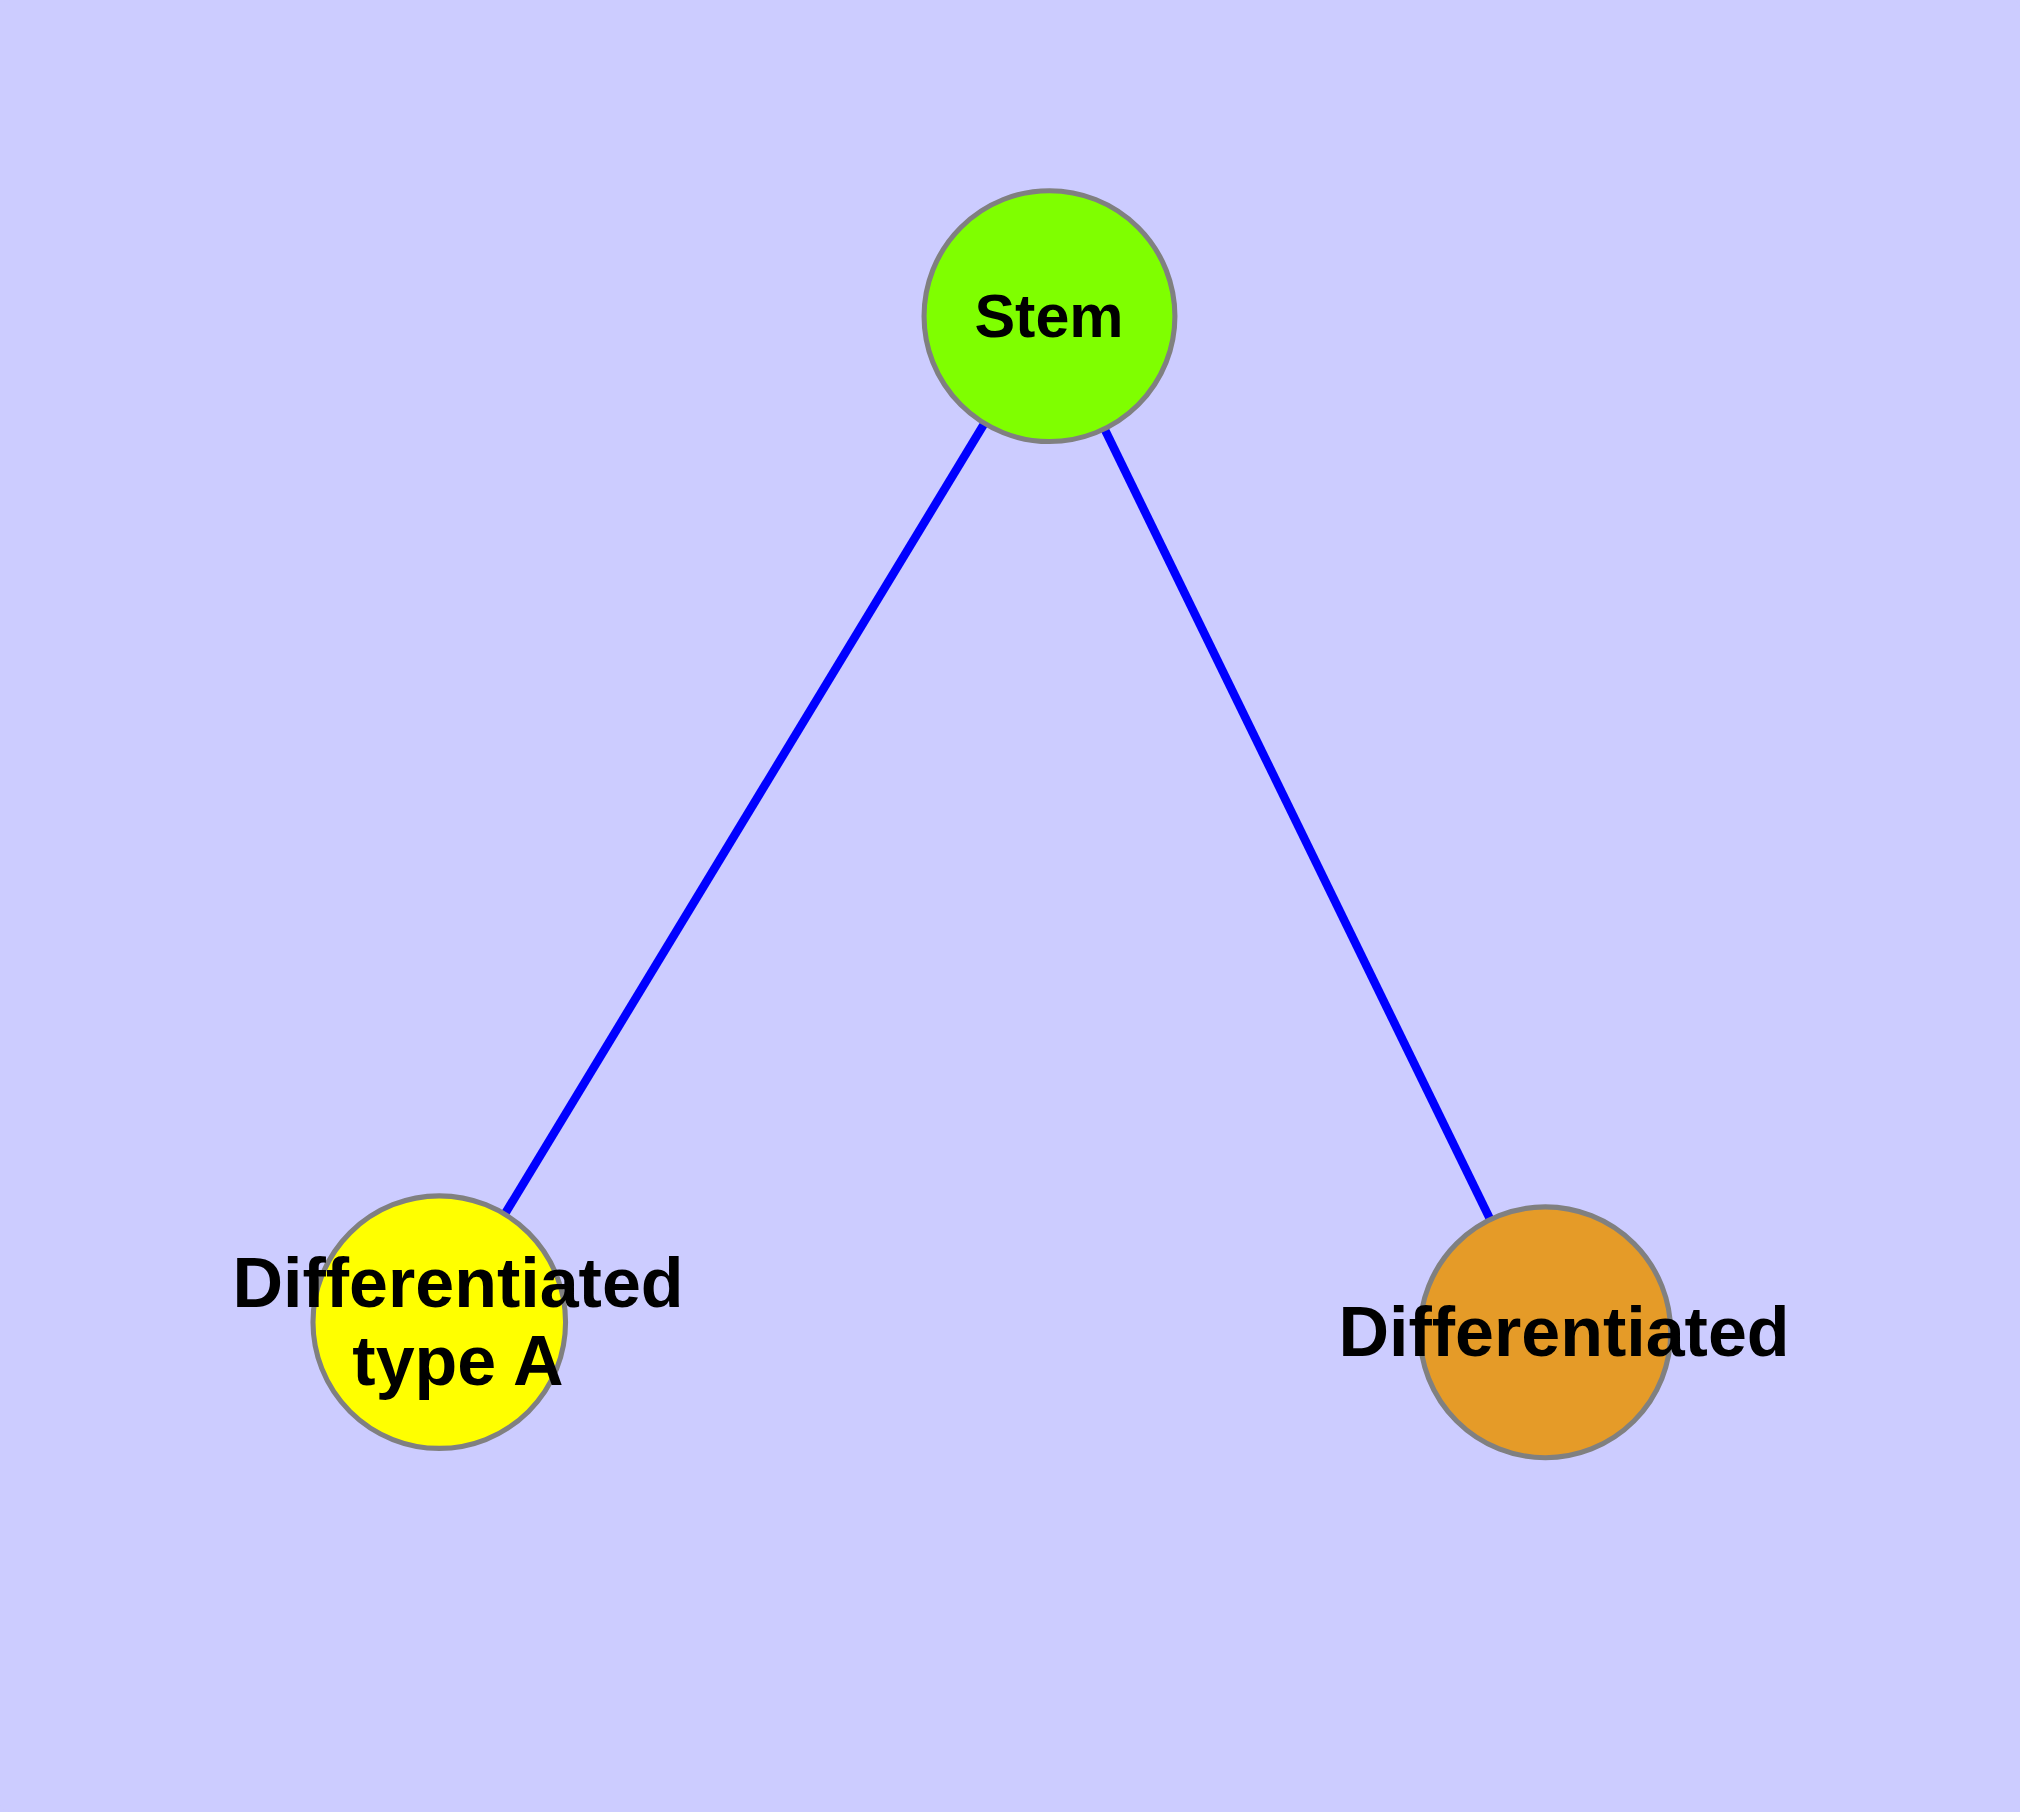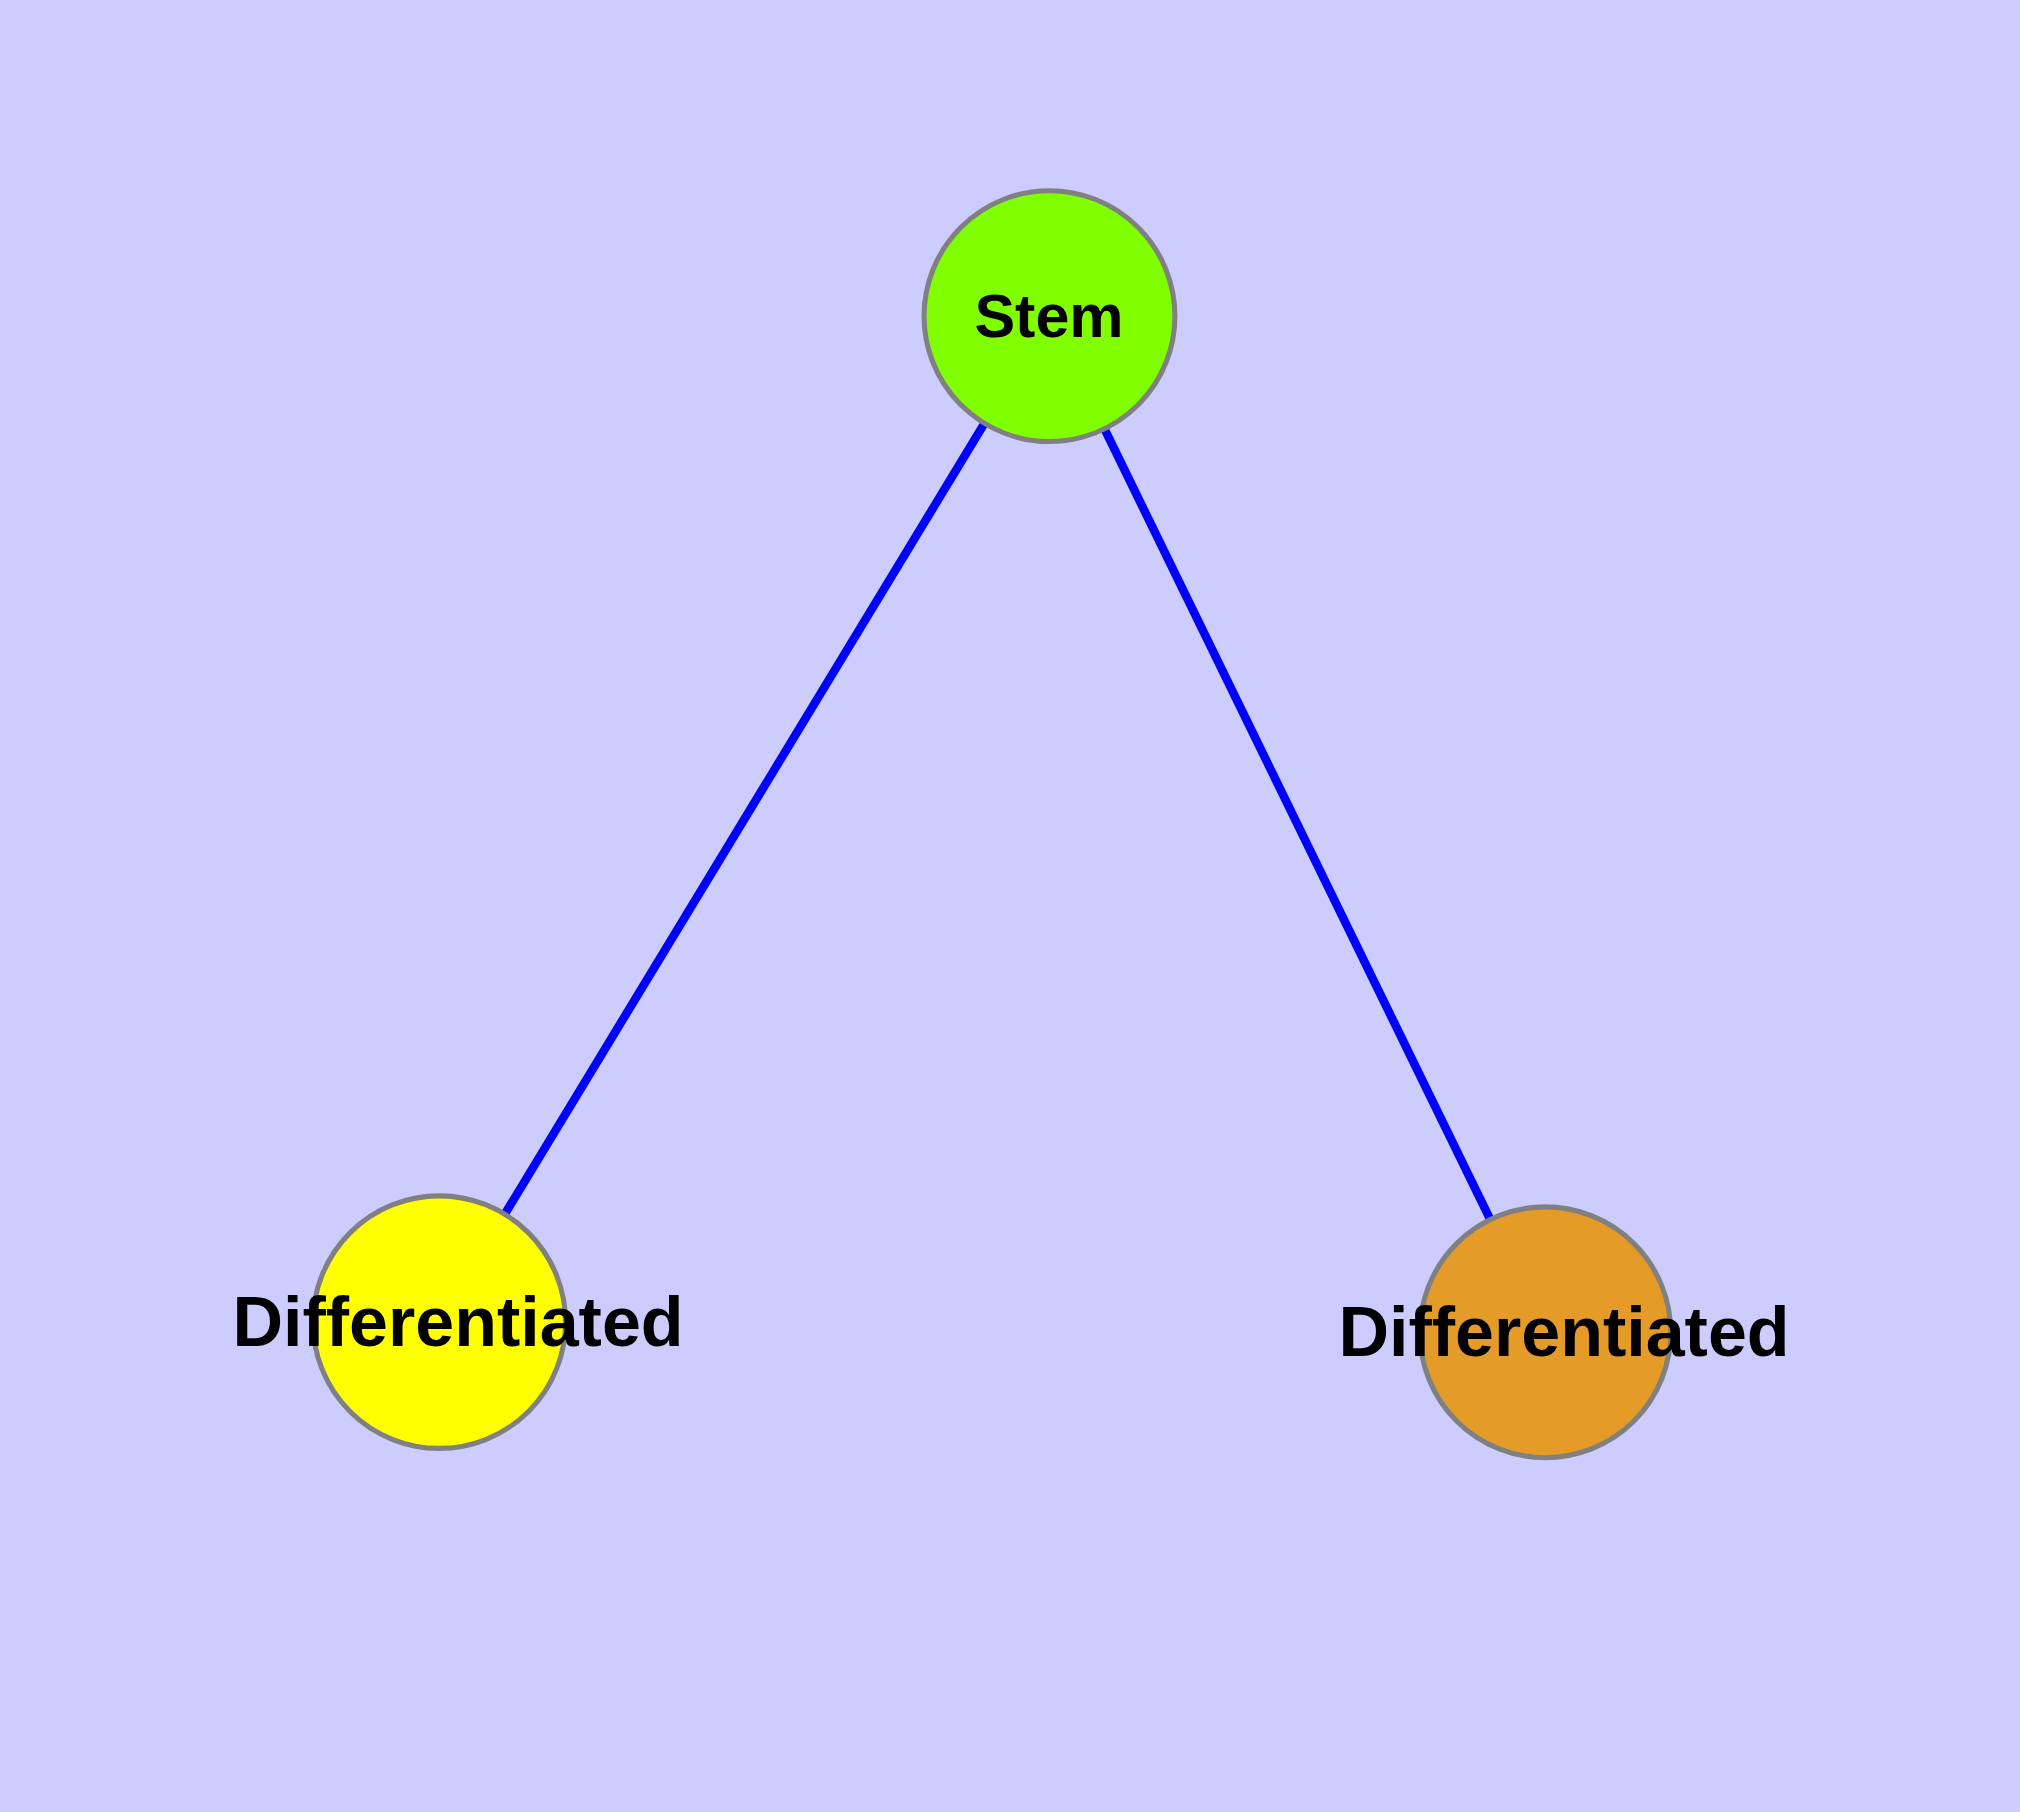--- a/index.html
+++ b/index.html
@@ -60,20 +60,21 @@
       <circle id="node-stem" cx="1238" cy="373" r="148" fill="#7fff00" stroke="#808080" stroke-width="6"></circle>
     </g>
   </svg>
 
   <div class="node-label root" style="left: 1049px; top: 316px; color: rgb(0, 0, 0);">
     <div>Stem</div>
   </div>
 
   <div class="node-label big" style="left: 439px; top: 1322px; color: rgb(0, 0, 0);">
     <div>Differentiated</div>
+    <div>type A</div>
   </div>
 
   <div class="node-label big" style="left: 1545px; top: 1332px; color: rgb(0, 0, 0);">
     <div>Differentiated</div>
   </div>
 
 </div>
 
 
 </body></html>

